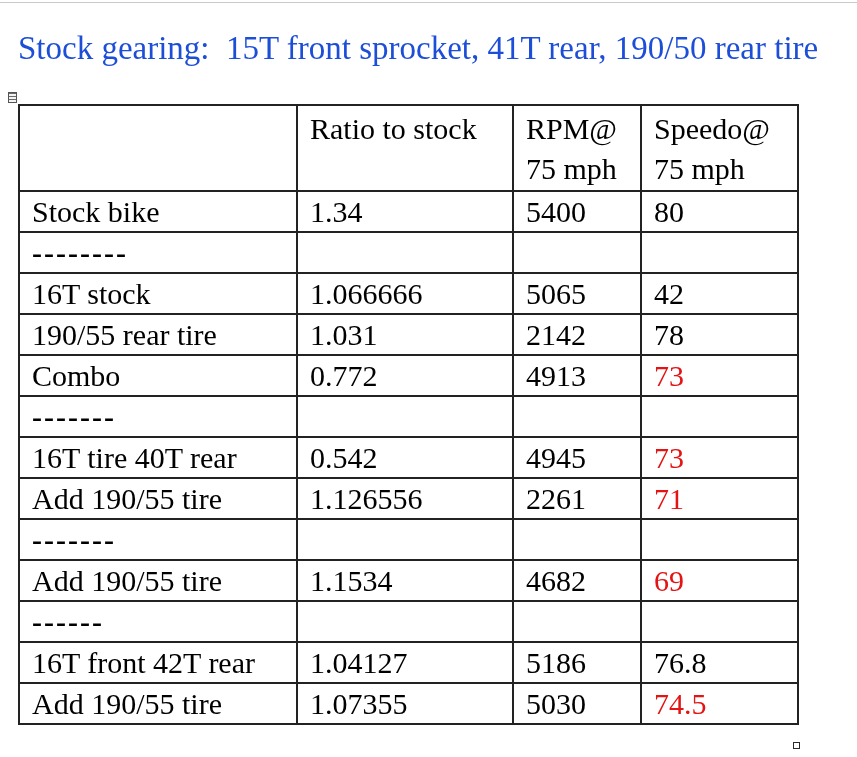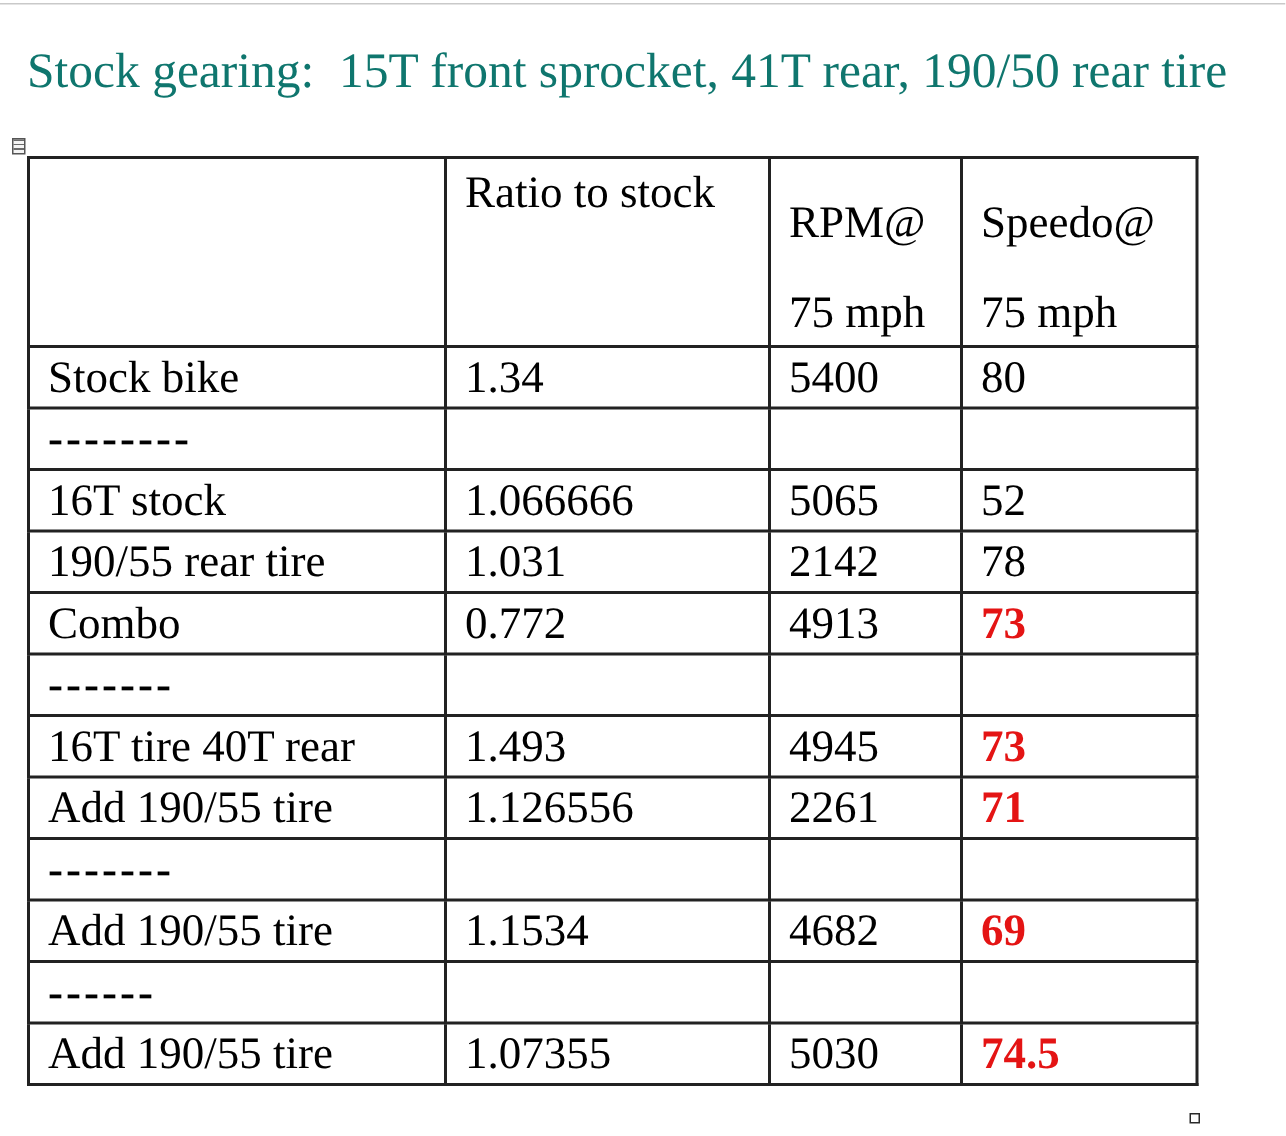--- a/index.html
+++ b/index.html
@@ -18,21 +18,21 @@
     top: 2px; left: 0;
     width: 857px; height: 1px;
     background: #c9c9c9;
   }
   .doc-title {
     position: absolute;
     left: 18px;
     top: 30px;
     font-size: 33px;
     white-space: pre;
-    color: #0f766e;
+    color: #1d4ed8;
   }
   
   .move-handle {
     position: absolute;
     left: 8px; top: 92px;
     width: 9px; height: 11px;
     border: 1px solid #555;
     background: repeating-linear-gradient(180deg, #6a6a6a 0 1px, #f4f4f4 1px 3px);
     box-sizing: border-box;
   }
@@ -76,23 +76,23 @@
     height: 37px;
     line-height: 36px;
     vertical-align: middle;
   }
   td.dashes {
     font-weight: 700;
     letter-spacing: 2px;
   }
   td.red {
     color: var(--highlight-red, #e41414);
-    font-weight: 700;
-  }
-  .hdr-2line span { display: block; margin-top: 20px; }
+    font-weight: 400;
+  }
+  .hdr-2line span { display: block; }
 </style>
 </head>
 <body>
 
 <div class="top-edge-line"></div>
 
 <div class="doc-title">Stock gearing:  15T front sprocket, 41T rear, 190/50 rear tire</div>
 
 <span class="move-handle"></span>
 
@@ -126,21 +126,21 @@
   <tr>
     <td class="dashes">--------</td>
     <td></td>
     <td></td>
     <td></td>
   </tr>
   <tr>
     <td>16T stock</td>
     <td>1.066666</td>
     <td>5065</td>
-    <td>52</td>
+    <td>42</td>
   </tr>
   <tr>
     <td>190/55 rear tire</td>
     <td>1.031</td>
     <td>2142</td>
     <td>78</td>
   </tr>
   <tr>
     <td>Combo</td>
     <td>0.772</td>
@@ -148,21 +148,21 @@
     <td class="red">73</td>
   </tr>
   <tr>
     <td class="dashes">-------</td>
     <td></td>
     <td></td>
     <td></td>
   </tr>
   <tr>
     <td>16T tire 40T rear</td>
-    <td>1.493</td>
+    <td>0.542</td>
     <td>4945</td>
     <td class="red">73</td>
   </tr>
   <tr>
     <td>Add 190/55 tire</td>
     <td>1.126556</td>
     <td>2261</td>
     <td class="red">71</td>
   </tr>
   <tr>
@@ -177,20 +177,26 @@
     <td>4682</td>
     <td class="red">69</td>
   </tr>
   <tr>
     <td class="dashes">------</td>
     <td></td>
     <td></td>
     <td></td>
   </tr>
   <tr>
+    <td>16T front 42T rear</td>
+    <td>1.04127</td>
+    <td>5186</td>
+    <td>76.8</td>
+  </tr>
+  <tr>
     <td>Add 190/55 tire</td>
     <td>1.07355</td>
     <td>5030</td>
     <td class="red">74.5</td>
   </tr>
 </tbody>
   </table>
 
 <span class="resize-handle"></span>
 

